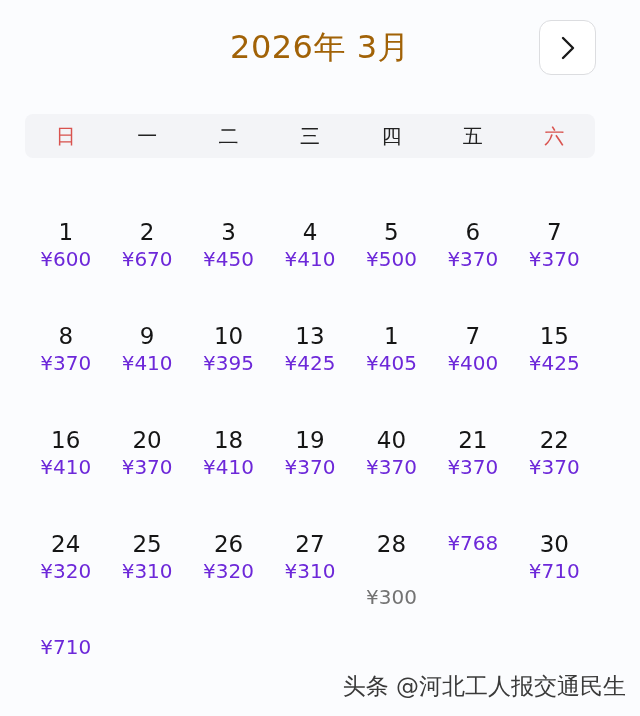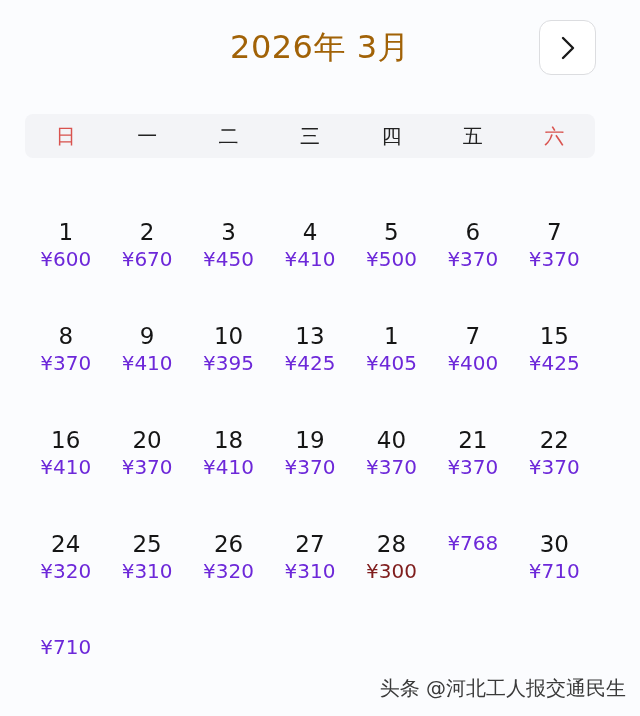--- a/index.html
+++ b/index.html
@@ -8,22 +8,22 @@
     .header { position: absolute; left: 0; top: 0; width: 640px; height: 100px; }
     .title { position: absolute; left: 0; right: 0; top: 26px; text-align: center; font-size: 32px; line-height: 42px; color: #a16207; letter-spacing: 0.5px; }
     .next-btn { position: absolute; left: 539px; top: 20px; width: 57px; height: 55px; border: 1px solid #dcdde0; border-radius: 12px; background: #ffffff; display: flex; align-items: center; justify-content: center; cursor: pointer; }
     .weekbar { position: absolute; left: 25px; top: 114px; width: 570px; height: 44px; background: #f3f4f7; border-radius: 8px; display: grid; grid-template-columns: repeat(7, 1fr); align-items: center; }
     .wd { text-align: center; font-size: 20px; color: #222; }
     .wd.weekend { color: #d9534f; }
     .grid { position: absolute; left: 25px; top: 218px; width: 570px; display: grid; grid-template-columns: repeat(7, 1fr); grid-auto-rows: 104px; }
     .cell { text-align: center; cursor: pointer; }
     .day { font-size: 23px; line-height: 28px; color: #151515; }
     .price { font-size: 20px; line-height: 26px; color: #6d28d9; }
-    .price.low { color: #7f1d1d; }
-    .watermark { position: absolute; right: 14px; bottom: 14px; font-size: 20px; color: #3a3a3a; }
+    .price.low { color: #737373; margin-top: 26px; }
+    .watermark { position: absolute; right: 14px; bottom: 14px; font-size: 23px; color: #3a3a3a; }
   </style>
 </head>
 <body>
 
 <div class="header">
   <div class="title">2026年 3月</div>
   <div class="next-btn">
     <svg width="18" height="26" viewBox="0 0 18 26">
       <polyline points="4,3 14,13 4,23" fill="none" stroke="#1a1a1a" stroke-width="2.4" stroke-linecap="round" stroke-linejoin="round"></polyline>
     </svg>

